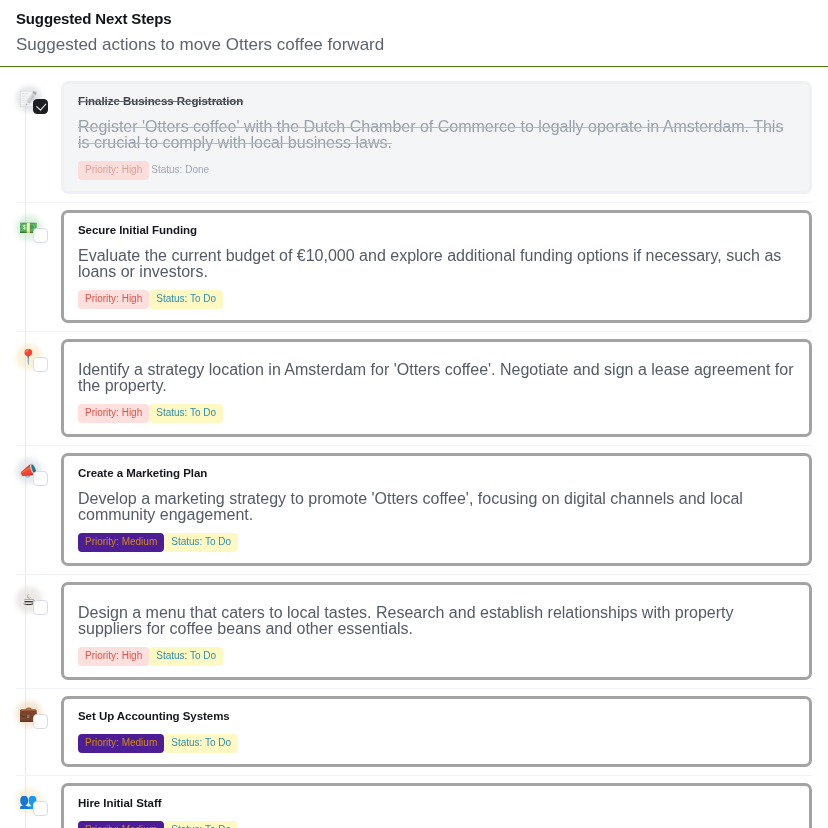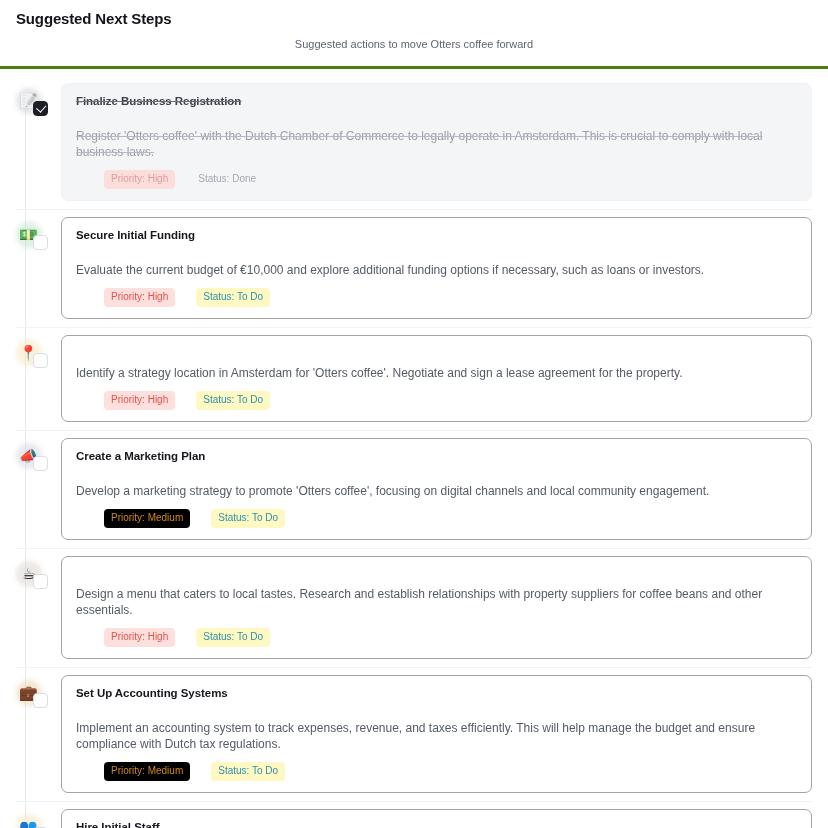--- a/index.html
+++ b/index.html
@@ -16,35 +16,34 @@
     width: 828px;
     min-height: 828px;
     background: #ffffff;
     display: flex;
     flex-direction: column;
   }
 
   
   .panel-header {
     padding: 9px 16px 14px 16px;
-    border-bottom: 3px solid #4d7c0f;
+    border-bottom: 1px solid #4d7c0f;
   }
   .panel-title {
     font-size: 15px;
     font-weight: bold;
     color: #12141a;
     letter-spacing: -0.15px;
     line-height: 20px;
   }
   .panel-subtitle {
     margin-top: 8px;
-    font-size: 11px;
+    font-size: 17px;
     color: #5d6470;
     line-height: 15px;
-    text-align: center;
   }
 
   
   .timeline {
     position: relative;
     padding: 14px 16px 0 16px;
     flex: 1;
   }
   .timeline-rail {
     position: absolute;
@@ -119,21 +118,21 @@
     border: solid #ffffff;
     border-width: 0 1.7px 1.7px 0;
     transform: rotate(42deg) translate(-0.5px, -1px);
   }
 
   
   .task-card {
     flex: 1;
     margin-left: 11px;
     padding: 10px 14px 11px 14px;
-    border: 1px solid #a3a3a3;
+    border: 3px solid #a3a3a3;
     border-radius: 7px;
     background: #ffffff;
   }
   .task-card.done {
     background: #f4f5f7;
     border-color: #f0f1f4;
   }
 
   .task-title {
     font-size: 11.5px;
@@ -142,48 +141,47 @@
     line-height: 15px;
     letter-spacing: -0.05px;
   }
   .task-card.done .task-title {
     color: #3b3f47;
     text-decoration: line-through;
     text-decoration-color: #6b7078;
   }
 
   .task-desc {
-    margin-top: 19px;
-    font-size: 12px;
+    margin-top: 10px;
+    font-size: 16px;
     color: #545b66;
     line-height: 16px;
   }
   .task-card.done .task-desc {
     color: #9aa0aa;
     text-decoration: line-through;
     text-decoration-color: #b4b9c1;
   }
 
   .task-meta {
     margin-top: 10px;
     display: flex;
     align-items: center;
-    gap: 21px;
-    margin-left: 28px;
+    gap: 0;
   }
   .badge {
     display: inline-block;
     font-size: 10px;
     line-height: 1;
     padding: 4px 7px 5px 7px;
     border-radius: 4px;
     white-space: nowrap;
   }
   .badge-priority-high   { background: #fde0de; color: #e0524a; }
-  .badge-priority-medium { background: #000000; color: #d08a18; }
+  .badge-priority-medium { background: #4c1d95; color: #d08a18; }
   .badge-status-todo     { background: #fef9c3; color: #2e8fad; }
   .badge-plain           { background: transparent; color: #a2a8b1; padding-left: 2px; }
   .badge-priority-high.muted { background: #fbdedc; color: #dd9f9c; }
 </style>
 </head>
 <body>
 
 <div class="panel">
 
   <div class="panel-header">
@@ -268,21 +266,20 @@
     </div>
         </div>
         <div class="task-row">
     <div class="marker">
       <div class="marker-glow" style="background:#e8cfa8"></div>
       <div class="marker-emoji">💼</div>
       <div class="marker-check"></div>
     </div>
     <div class="task-card">
       <div class="task-title">Set Up Accounting Systems</div>
-      <div class="task-desc">Implement an accounting system to track expenses, revenue, and taxes efficiently. This will help manage the budget and ensure compliance with Dutch tax regulations.</div>
       <div class="task-meta">
         <span class="badge badge-priority-medium">Priority: Medium</span>
         <span class="badge badge-status-todo">Status: To Do</span>
       </div>
     </div>
         </div>
         <div class="task-row">
     <div class="marker">
       <div class="marker-glow" style="background:#f6e6bd"></div>
       <div class="marker-emoji">👥</div>

